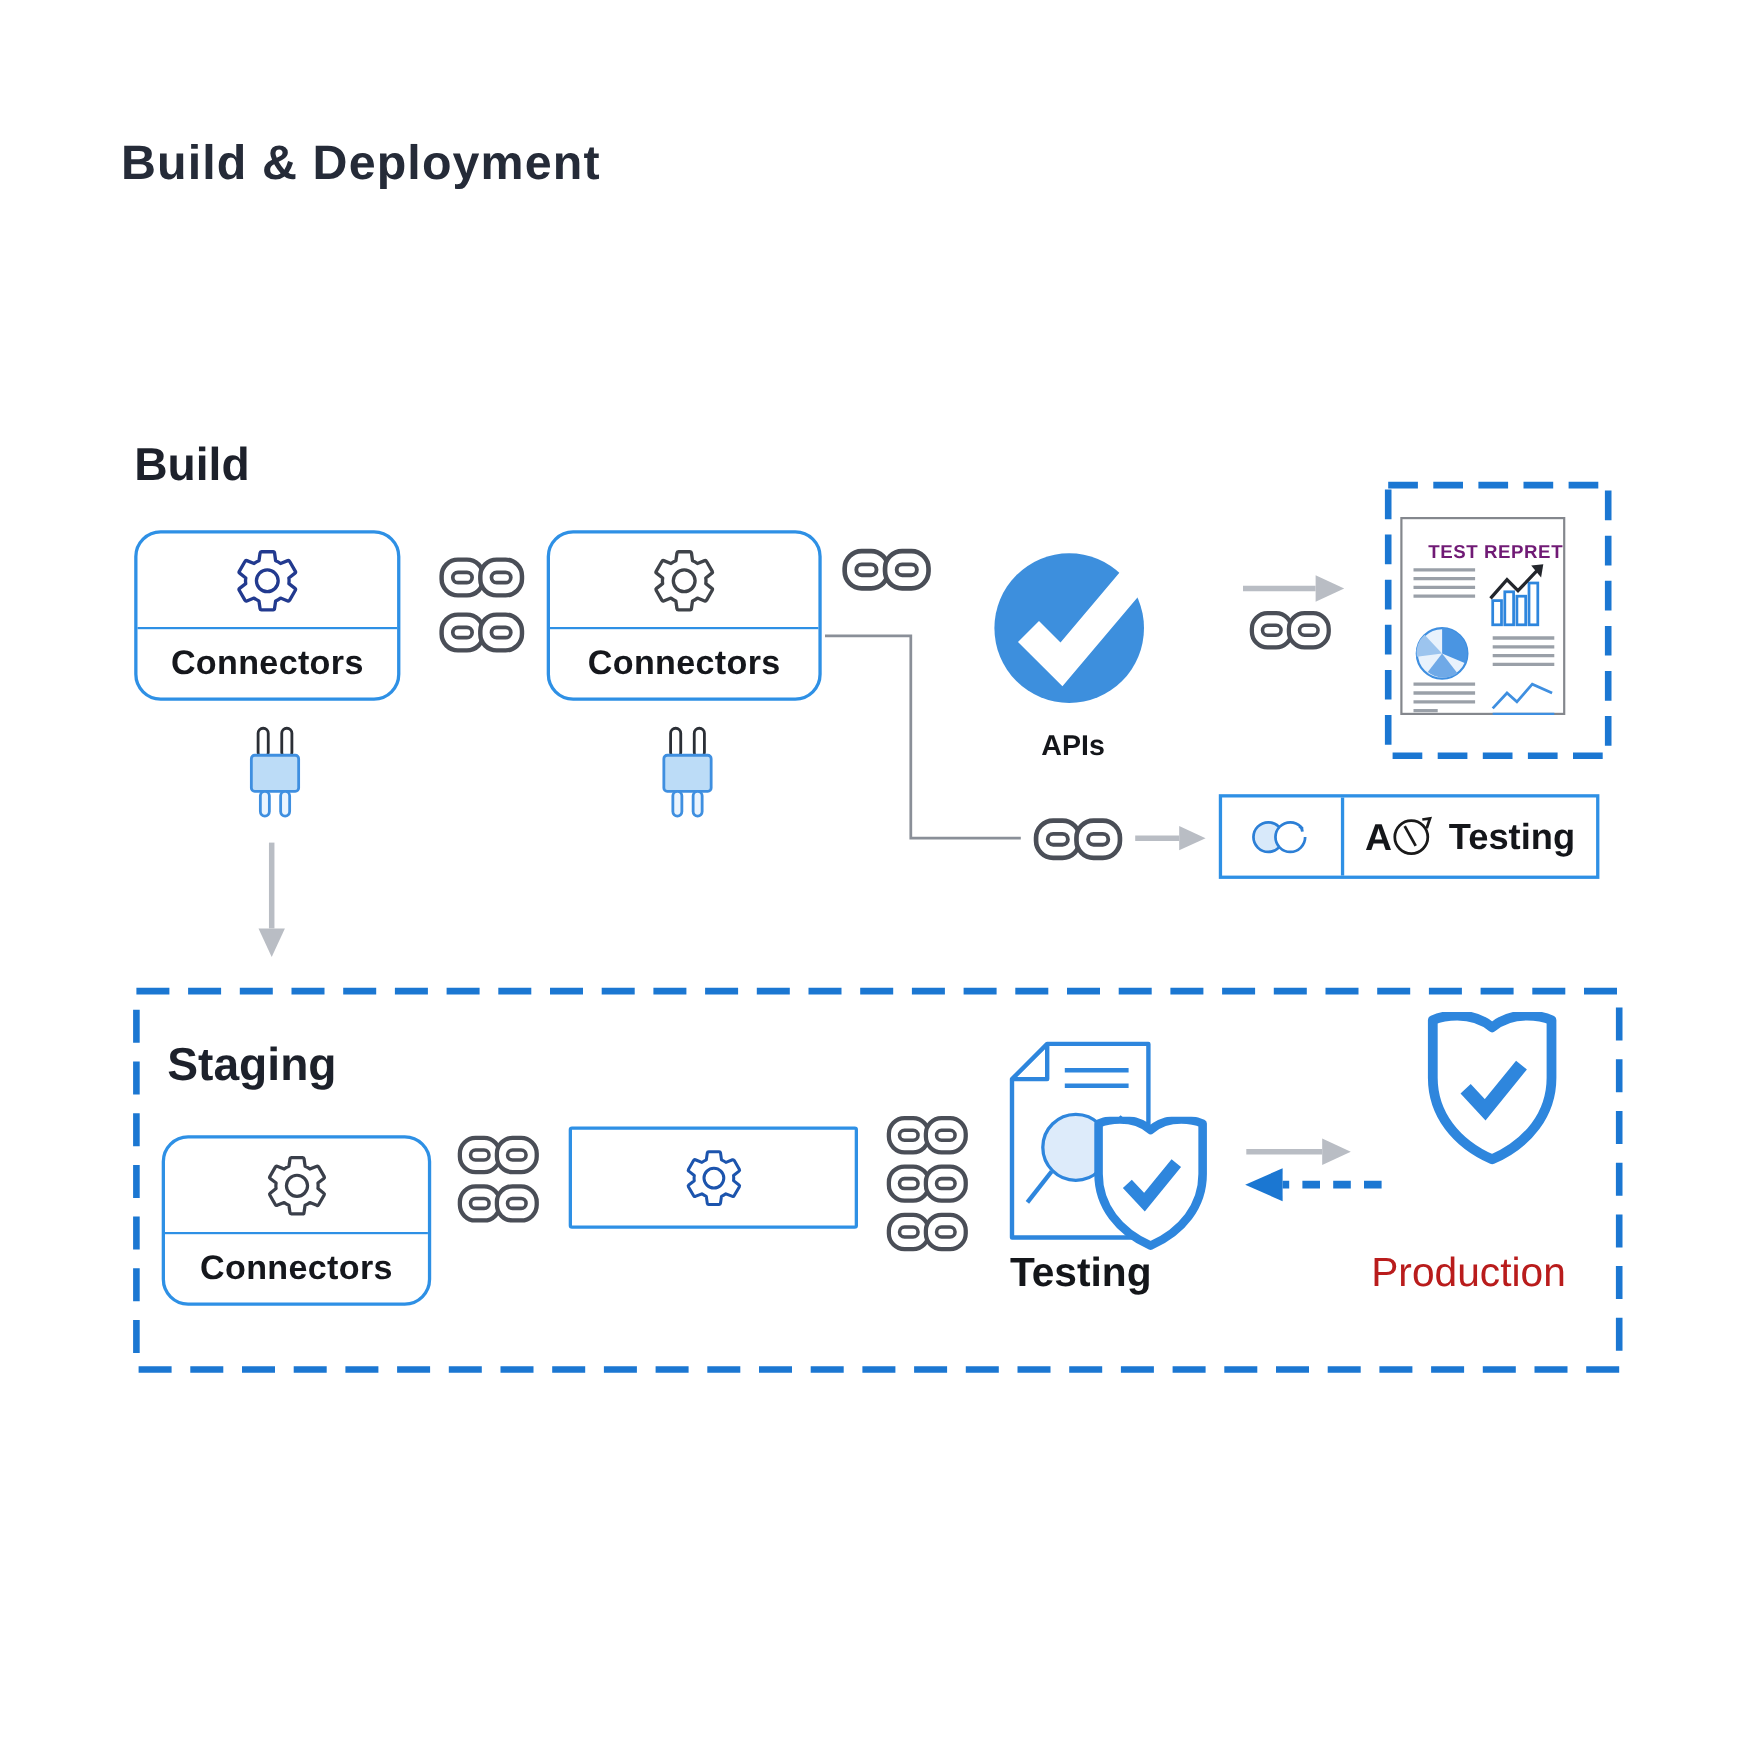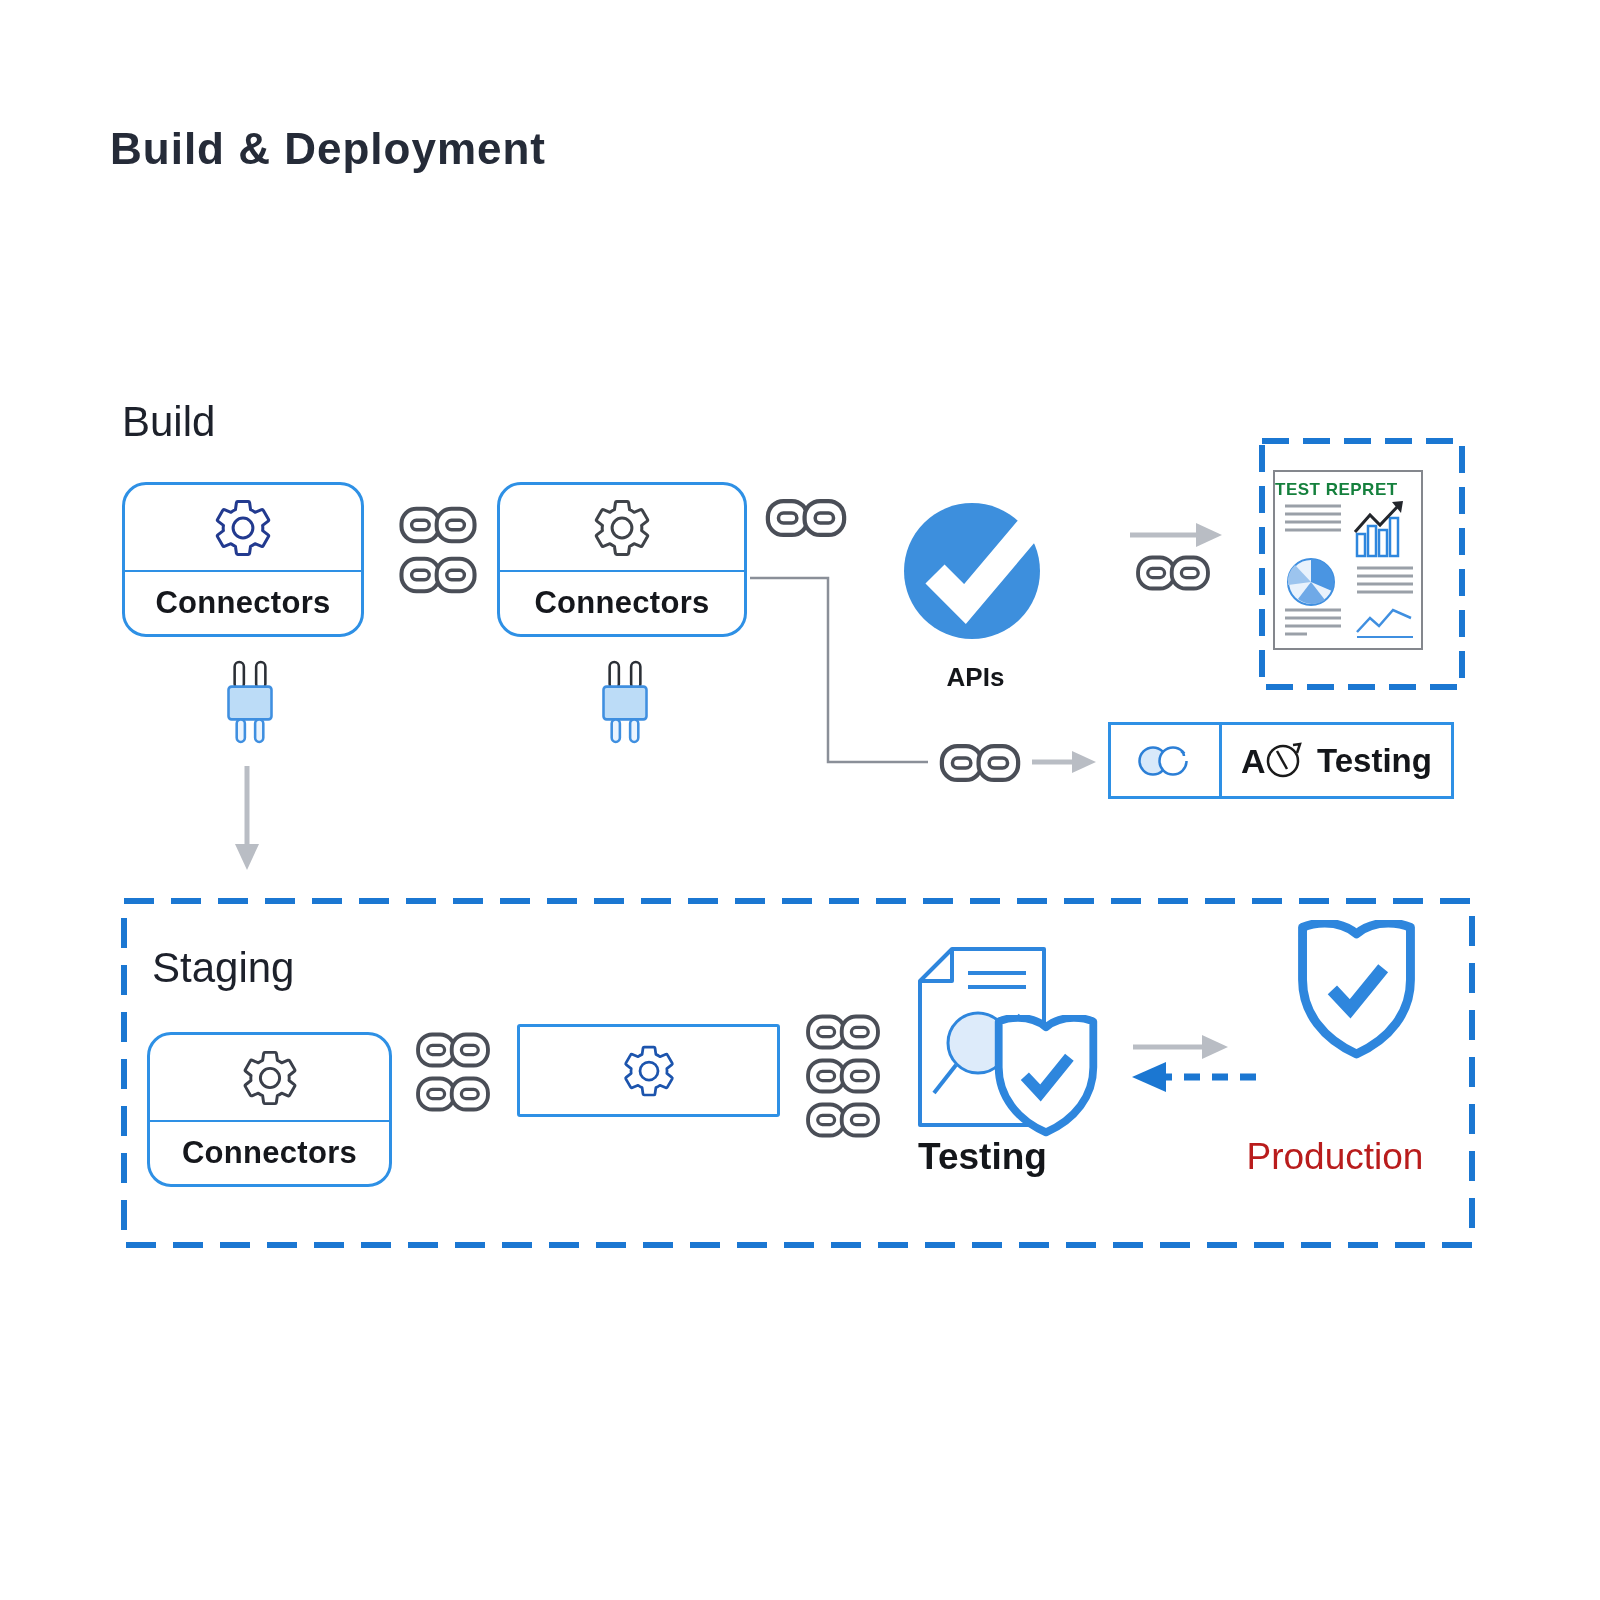--- a/index.html
+++ b/index.html
@@ -2,21 +2,21 @@
 <html><head>
 <meta charset="utf-8">
 <style>
   html,body{margin:0;padding:0;background:#fff;}
   #canvas{
     position:relative;width:1600px;height:1600px;background:#ffffff;
     font-family:"Liberation Sans", sans-serif;overflow:hidden;
   }
   .abs{position:absolute;}
   .page-title{left:110px;top:92px;font-size:44px;font-weight:800;color:#252b38;letter-spacing:1px;margin-top:32px;}
-  .section-heading{font-size:42px;font-weight:400;color:#1d212b;}
+  .section-heading{font-size:42px;font-weight:700;color:#1d212b;}
   .build-heading{left:122px;top:398px;}
   .staging-heading{left:152px;top:916px;z-index:3;margin-top:28px;}
 
   .cbox{
     position:absolute;border:3px solid #2e90e5;border-radius:24px;background:#fff;
     display:flex;flex-direction:column;box-sizing:border-box;z-index:2;justify-content:flex-end;
   }
   .cbox .gear-area{flex:1;display:flex;align-items:center;justify-content:center;border-bottom:2px solid #2e90e5;}
   .cbox .label-area{height:62px;display:flex;align-items:center;justify-content:center;
     font-size:31px;font-weight:600;color:#15171c;letter-spacing:0.3px;}
@@ -29,22 +29,22 @@
   .chain{position:absolute;color:#4a4e57;z-index:2;}
   .plug{position:absolute;z-index:2;}
 
   .apis-badge{left:888px;top:486px;z-index:2;}
   .apis-label{left:888px;top:662px;width:175px;text-align:center;font-size:26px;font-weight:700;color:#14161a;z-index:2;}
 
   .report-doc{
     left:1273px;top:470px;width:150px;height:180px;background:#fff;border:2px solid #84878d;
     box-sizing:border-box;z-index:2;
   }
-  .report-title{display:block;margin-top:8px;text-align:left;font-size:17px;font-weight:700;
-    color:#15803d;letter-spacing:0.5px;}
+  .report-title{display:block;margin-top:20px;text-align:right;font-size:17px;font-weight:700;
+    color:#701a75;letter-spacing:0.5px;}
 
   .testing-box{
     left:1108px;top:722px;width:346px;height:77px;border:3px solid #2e90e5;background:#fff;
     display:flex;box-sizing:border-box;z-index:2;
   }
   .testing-box .icon-cell{width:108px;border-right:3px solid #2e90e5;display:flex;align-items:center;justify-content:center;}
   .testing-box .label-cell{flex:1;display:flex;align-items:center;justify-content:center;gap:14px;
     font-size:33px;font-weight:600;color:#14161a;}
 
   .stage-doc{left:908px;top:945px;z-index:2;}

